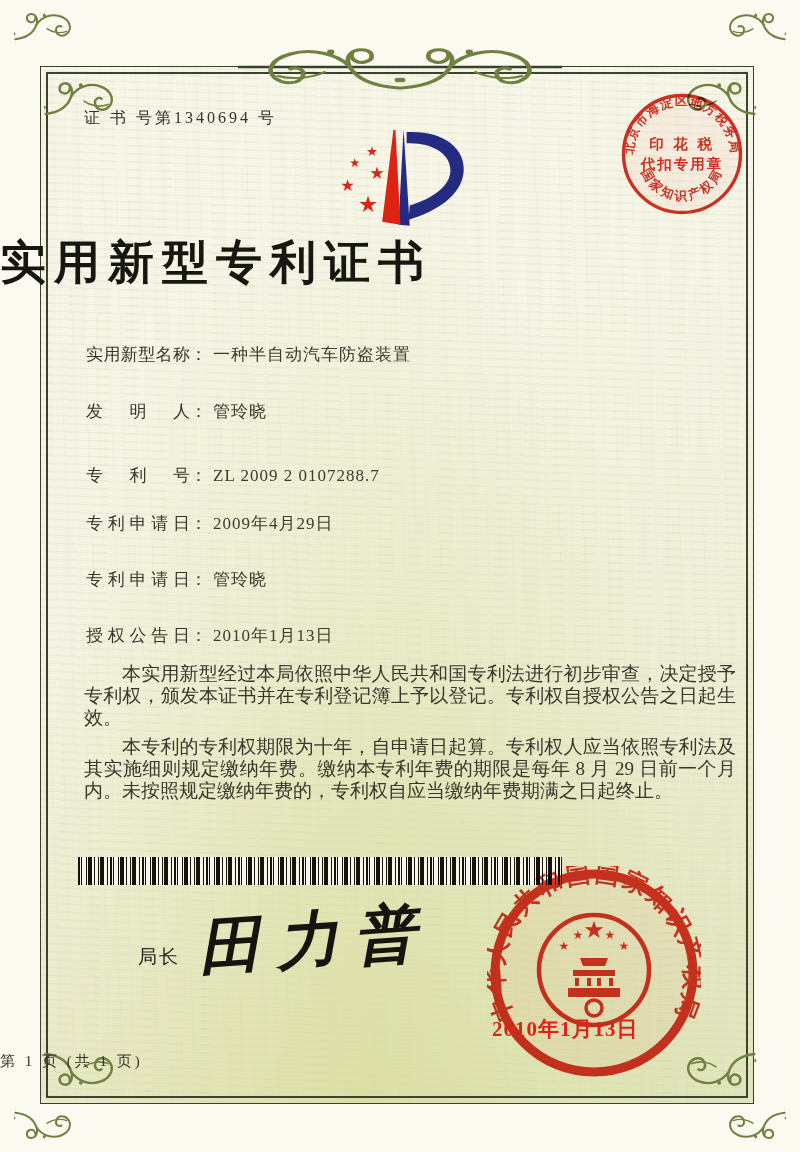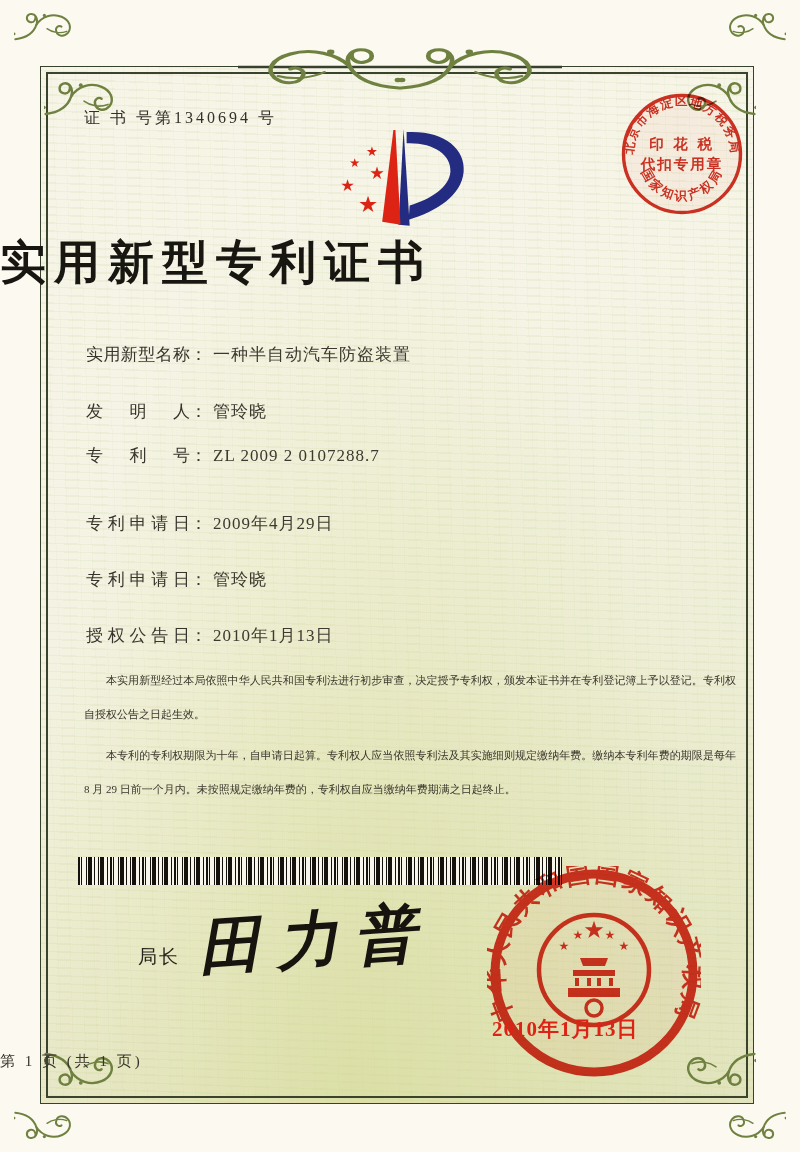--- a/index.html
+++ b/index.html
@@ -28,21 +28,21 @@
   .cert-number{left:84px;top:108px;font-size:16px;letter-spacing:3px;color:#33302a;}
   .title{left:0;right:0;top:232px;text-align:left;font-size:46px;font-weight:700;letter-spacing:8px;color:#181611;}
   
   .field-row{left:86px;width:620px;font-size:17px;white-space:nowrap;color:#3b372e;}
   .field-label{display:inline-block;width:104px;text-align:justify;text-align-last:justify;color:#38342c;}
   .field-colon{display:inline-block;margin-right:6px;}
   .field-value{letter-spacing:1px;color:#3d392f;text-align:right;}
   
   .body-text{left:84px;top:663px;width:652px;}
   .body-text p{
-    margin:0 0 7px 0;font-size:11px;line-height:34px;text-align:justify;
+    margin:0 0 7px 0;font-size:19px;line-height:22px;text-align:justify;
     text-indent:2em;color:#3a362c;
   }
   
   .barcode{
     left:78px;top:857px;width:484px;height:28px;
     background:repeating-linear-gradient(90deg,
       #15120e 0 2px,#f8f6ea 2px 3px,#15120e 3px 4px,#f8f6ea 4px 8px,
       #15120e 8px 9px,#f8f6ea 9px 10px,#15120e 10px 14px,#f8f6ea 14px 16px,
       #15120e 16px 17px,#f8f6ea 17px 20px,#15120e 20px 21px,#f8f6ea 21px 22px,
       #15120e 22px 26px,#f8f6ea 26px 29px,#15120e 29px 30px,#f8f6ea 30px 32px);
@@ -153,21 +153,21 @@
   </svg>
 
   <div class="abs title">实用新型专利证书</div>
 
   <div class="abs field-row" style="top:343px">
     <span class="field-label">实用新型名称</span><span class="field-colon">：</span><span class="field-value">一种半自动汽车防盗装置</span>
   </div>
   <div class="abs field-row" style="top:400px">
     <span class="field-label">发明人</span><span class="field-colon">：</span><span class="field-value">管玲晓</span>
   </div>
-  <div class="abs field-row" style="top:444px">
+  <div class="abs field-row" style="top:464px">
     <span class="field-label">专利号</span><span class="field-colon">：</span><span class="field-value">ZL 2009 2 0107288.7</span>
   </div>
   <div class="abs field-row" style="top:512px">
     <span class="field-label">专利申请日</span><span class="field-colon">：</span><span class="field-value">2009年4月29日</span>
   </div>
   <div class="abs field-row" style="top:568px">
     <span class="field-label">专利申请日</span><span class="field-colon">：</span><span class="field-value">管玲晓</span>
   </div>
   <div class="abs field-row" style="top:624px">
     <span class="field-label">授权公告日</span><span class="field-colon">：</span><span class="field-value">2010年1月13日</span>

